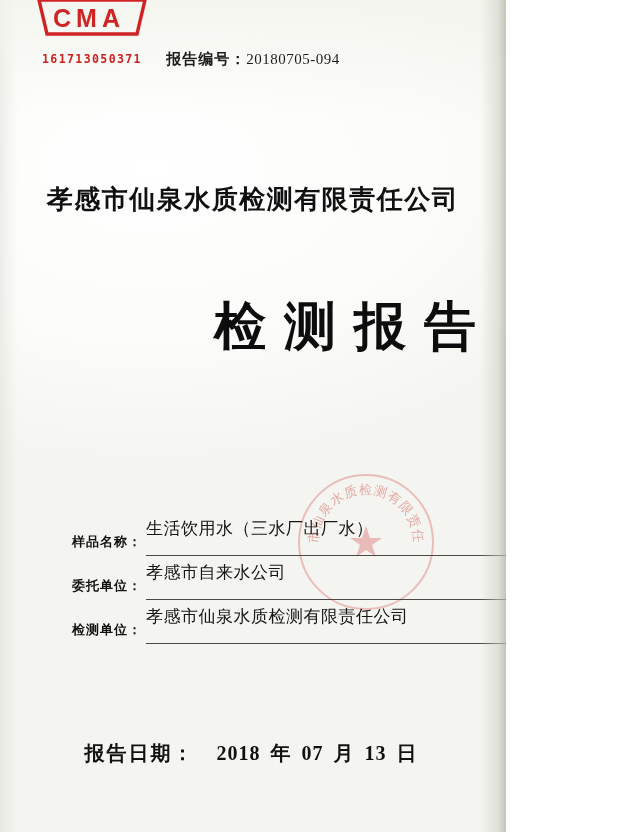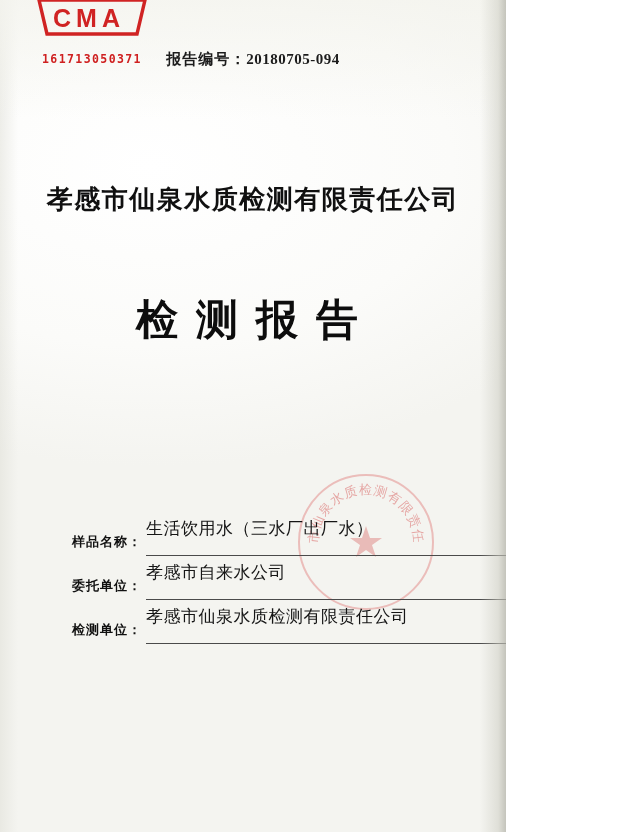--- a/index.html
+++ b/index.html
@@ -86,45 +86,44 @@
   }
   .report-no .label {
     font-family: "Liberation Sans", sans-serif;
     font-weight: bold;
     letter-spacing: 1px;
   }
   .report-no .value {
     font-family: "Liberation Serif", serif;
     letter-spacing: 0.5px;
     margin-left: 0;
-    font-weight: bold;
   }
 
   
   .company {
     position: absolute;
     left: 0; right: 0;
     top: 182px;
     text-align: center;
     font-family: "Liberation Sans", sans-serif;
     font-weight: bold;
     font-size: 26px;
     letter-spacing: 1.5px;
     color: #101010;
   }
 
   
   .doc-title {
     position: absolute;
     left: 0; right: 12px;
     top: 292px;
-    text-align: center;
-    font-family: "Liberation Sans", sans-serif;
-    font-weight: bold;
-    font-size: 42px;
+    text-align: right;
+    font-family: "Liberation Sans", sans-serif;
+    font-weight: bold;
+    font-size: 52px;
     letter-spacing: 18px;
     text-indent: 18px;
     color: #0d0d0d;
   }
 
   
   .fields {
     position: absolute;
     left: 72px;
     top: 512px;
@@ -259,15 +258,18 @@
       </div>
     </div>
     <div class="field-row">
       <div class="field-label">检测单位：</div>
       <div class="field-value-wrap">
         <span class="field-value">孝感市仙泉水质检测有限责任公司</span>
       </div>
     </div>
   </div>
 
+  <div class="date-line">
+    <span class="lbl">报告日期：</span><span class="num">2018</span><span class="unit">年</span><span class="num">07</span><span class="unit">月</span><span class="num">13</span><span class="unit">日</span>
+  </div>
 
   <div class="ghost" style="left: 596px; top: 700px;"></div>
 </div>
 
 </body></html>

